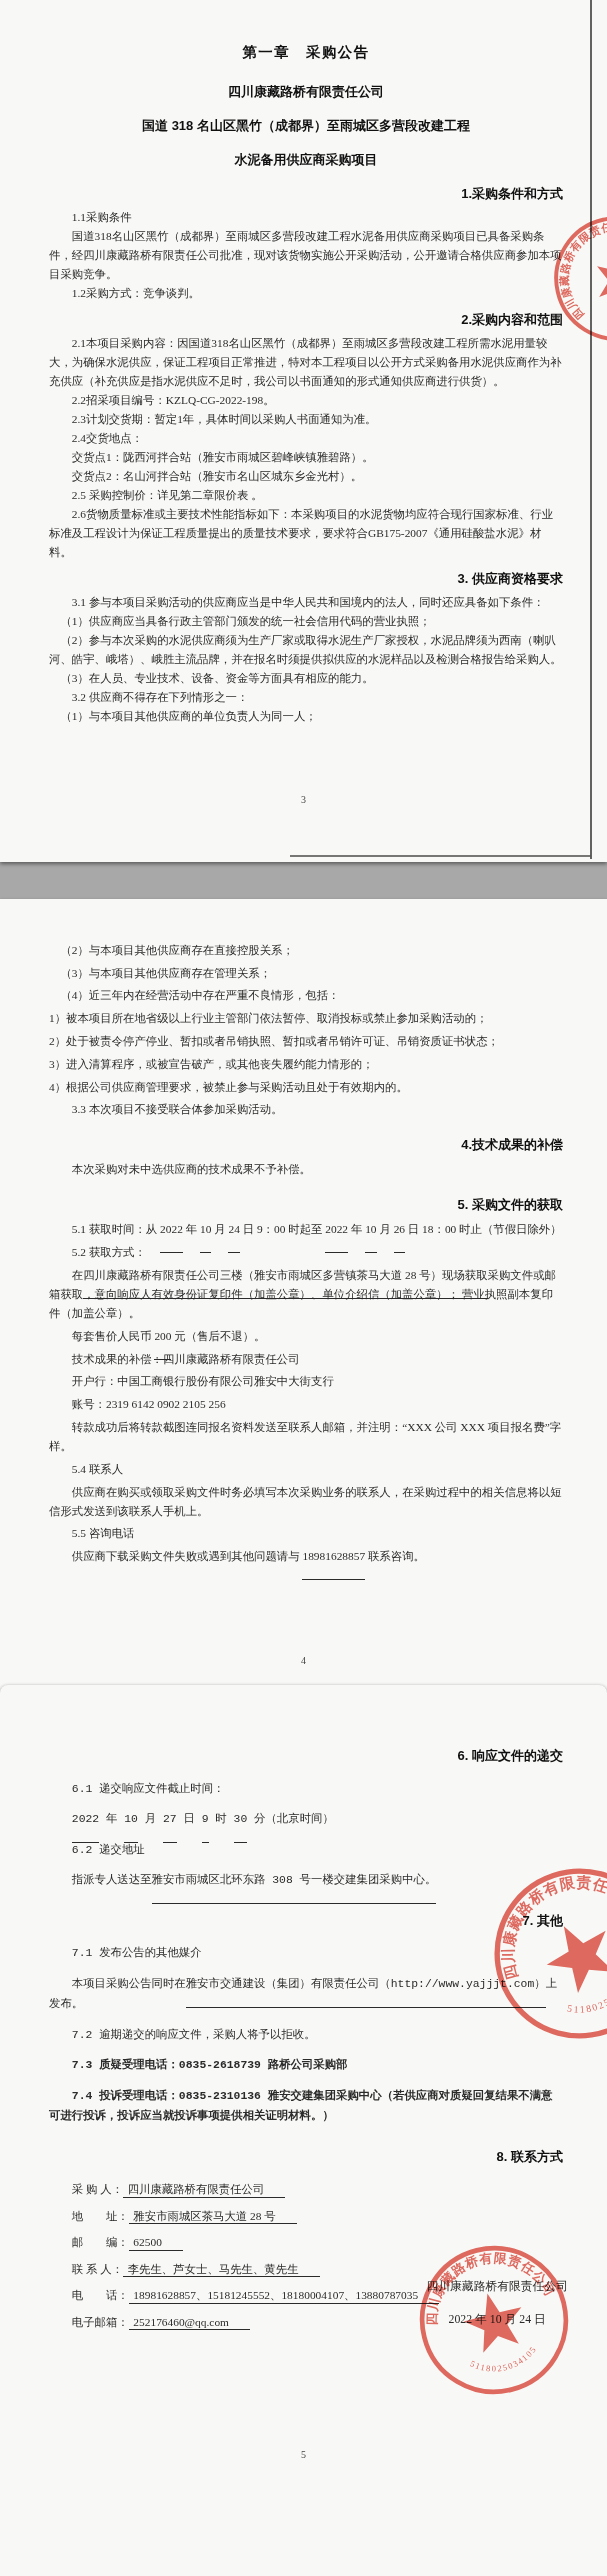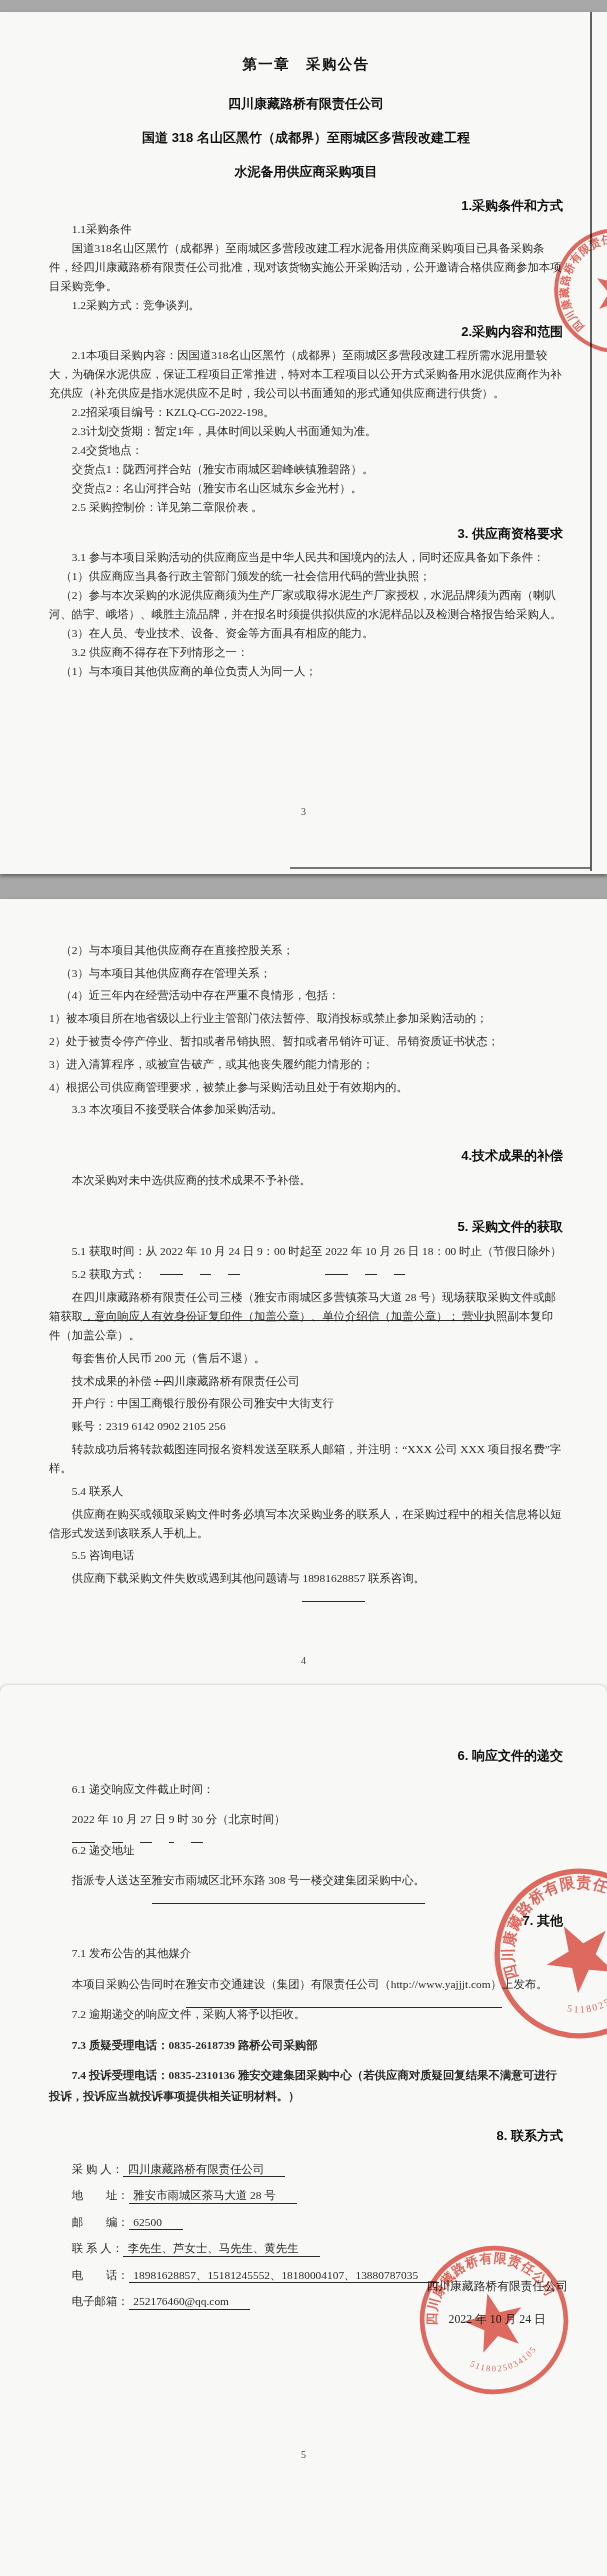--- a/index.html
+++ b/index.html
@@ -1,37 +1,37 @@
 <!DOCTYPE html>
 <html style="font-size:12px"><head>
 <meta charset="utf-8">
 <style>
   html,body{margin:0;padding:0;background:#a8a8a8;}
   #doc{position:relative;width:607px;height:2576px;background:#a8a8a8;overflow:hidden;
        font-family:"Liberation Serif",serif;color:#2b2b2b;}
   .page{position:absolute;left:0;width:607px;background:#f8f8f6;overflow:hidden;
         box-shadow:0 1.5px 3.8px rgba(0,0,0,0.45);}
-  #page1{top:12px;height:862px;}
+  #page1{top:0;height:862px;}
   #page2{top:899px;height:890px;}
   #page3{top:1685px;height:1018px;border-radius:8px;}
   .content{padding:0 44px 0 49px;font-size:11.4px;line-height:19px;}
   .c1{padding-top:43px;}
   .c2{padding-top:38px;line-height:19px;}
   .c3{padding-top:41px;line-height:20.5px;}
   .title{text-align:center;font-weight:bold;color:#111;
          font-family:"Liberation Sans",sans-serif;}
   .t1{font-size:14.4px;margin-bottom:20px;letter-spacing:1.5px;}
   .t2{font-size:13px;margin:15px 0;}
   .h{font-family:"Liberation Sans",sans-serif;font-weight:bold;font-size:13px;color:#101010;
      margin:7.6px 0 4.6px;text-align:right;}
-  .c2 .h{margin:27px 0 6px;}
+  .c2 .h{margin:16px 0 6px;}
   .c3 .h{margin:20px 0 12px;}
   .c1 p{margin:0 0;}
   .c2 p{margin:3.8px 0;}
-  .c3 p{margin:10px 0;}
+  .c3 p{margin:10px 0;font-family:Liberation Mono, monospace;}
   .ind2{text-indent:2em;}
   .ind1{text-indent:1em;}
   .b{font-weight:bold;}
   .u{border-bottom:0.9px solid #2b2b2b;padding-bottom:17px;}
   .pageno{position:absolute;left:0;right:0;text-align:center;font-size:10px;color:#444;}
   #page1 .pageno{top:794px;}
   #page2 .pageno{top:756px;}
   #page3 .pageno{top:764px;}
   .contact-row{margin:6px 0;text-indent:2em;line-height:20.5px;}
   .contact-row .cv{border-bottom:0.8px solid #2b2b2b;padding:0 21px 1.5px 4.6px;}
@@ -69,20 +69,21 @@
       <p class="ind2">1.2采购方式：竞争谈判。</p>
 
       <div class="h">2.采购内容和范围</div>
       <p class="ind2">2.1本项目采购内容：因国道318名山区黑竹（成都界）至雨城区多营段改建工程所需水泥用量较大，为确保水泥供应，保证工程项目正常推进，特对本工程项目以公开方式采购备用水泥供应商作为补充供应（补充供应是指水泥供应不足时，我公司以书面通知的形式通知供应商进行供货）。</p>
       <p class="ind2">2.2招采项目编号：KZLQ-CG-2022-198。</p>
       <p class="ind2">2.3计划交货期：暂定1年，具体时间以采购人书面通知为准。</p>
       <p class="ind2">2.4交货地点：</p>
       <p class="ind2">交货点1：陇西河拌合站（雅安市雨城区碧峰峡镇雅碧路）。</p>
       <p class="ind2">交货点2：名山河拌合站（雅安市名山区城东乡金光村）。</p>
       <p class="ind2">2.5 采购控制价：详见第二章限价表 。</p>
+      <p class="ind2">2.6货物质量标准或主要技术性能指标如下：本采购项目的水泥货物均应符合现行国家标准、行业标准及工程设计为保证工程质量提出的质量技术要求，要求符合GB175-2007《通用硅酸盐水泥》材料。</p>
 
       <div class="h">3. 供应商资格要求</div>
       <p class="ind2">3.1 参与本项目采购活动的供应商应当是中华人民共和国境内的法人，同时还应具备如下条件：</p>
       <p class="ind1">（1）供应商应当具备行政主管部门颁发的统一社会信用代码的营业执照；</p>
       <p class="ind1">（2）参与本次采购的水泥供应商须为生产厂家或取得水泥生产厂家授权，水泥品牌须为西南（喇叭河、皓宇、峨塔）、峨胜主流品牌，并在报名时须提供拟供应的水泥样品以及检测合格报告给采购人。</p>
       <p class="ind1">（3）在人员、专业技术、设备、资金等方面具有相应的能力。</p>
       <p class="ind2">3.2 供应商不得存在下列情形之一：</p>
       <p class="ind1">（1）与本项目其他供应商的单位负责人为同一人；</p>
     </div>
     <div class="pageno">3</div>

